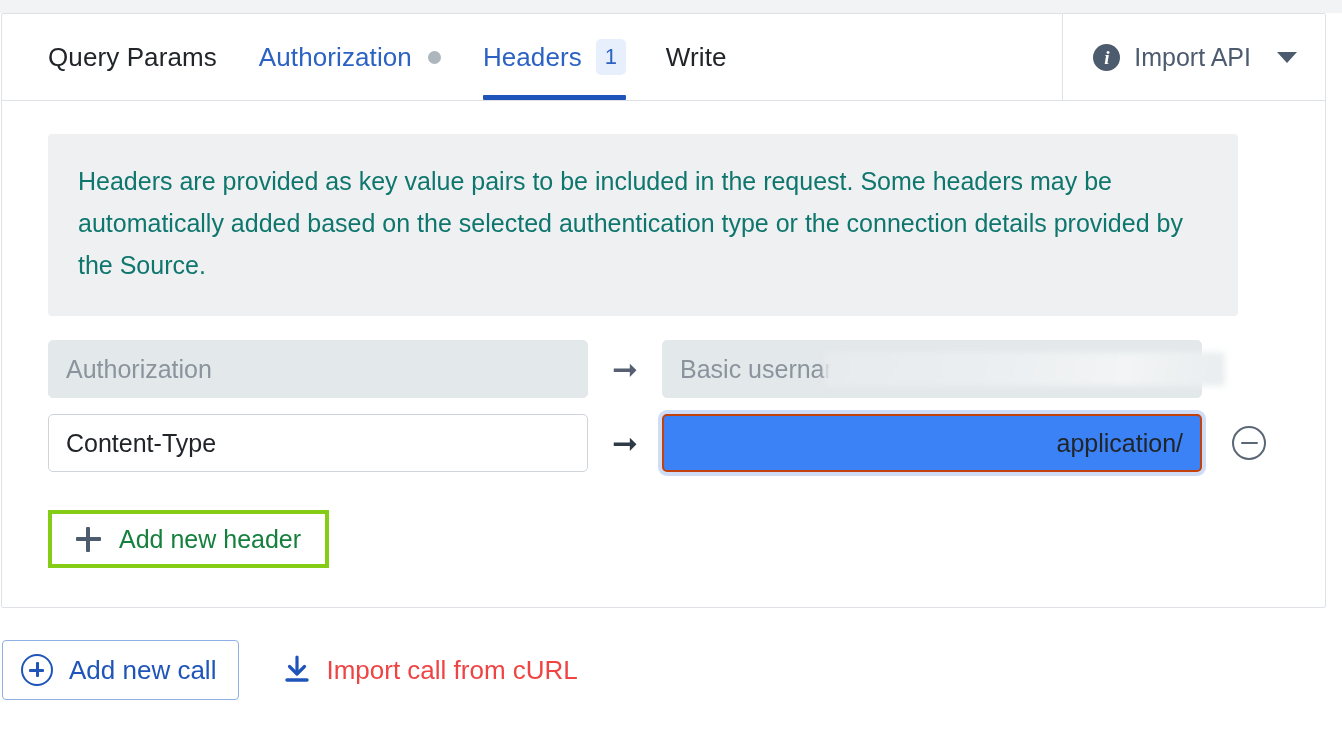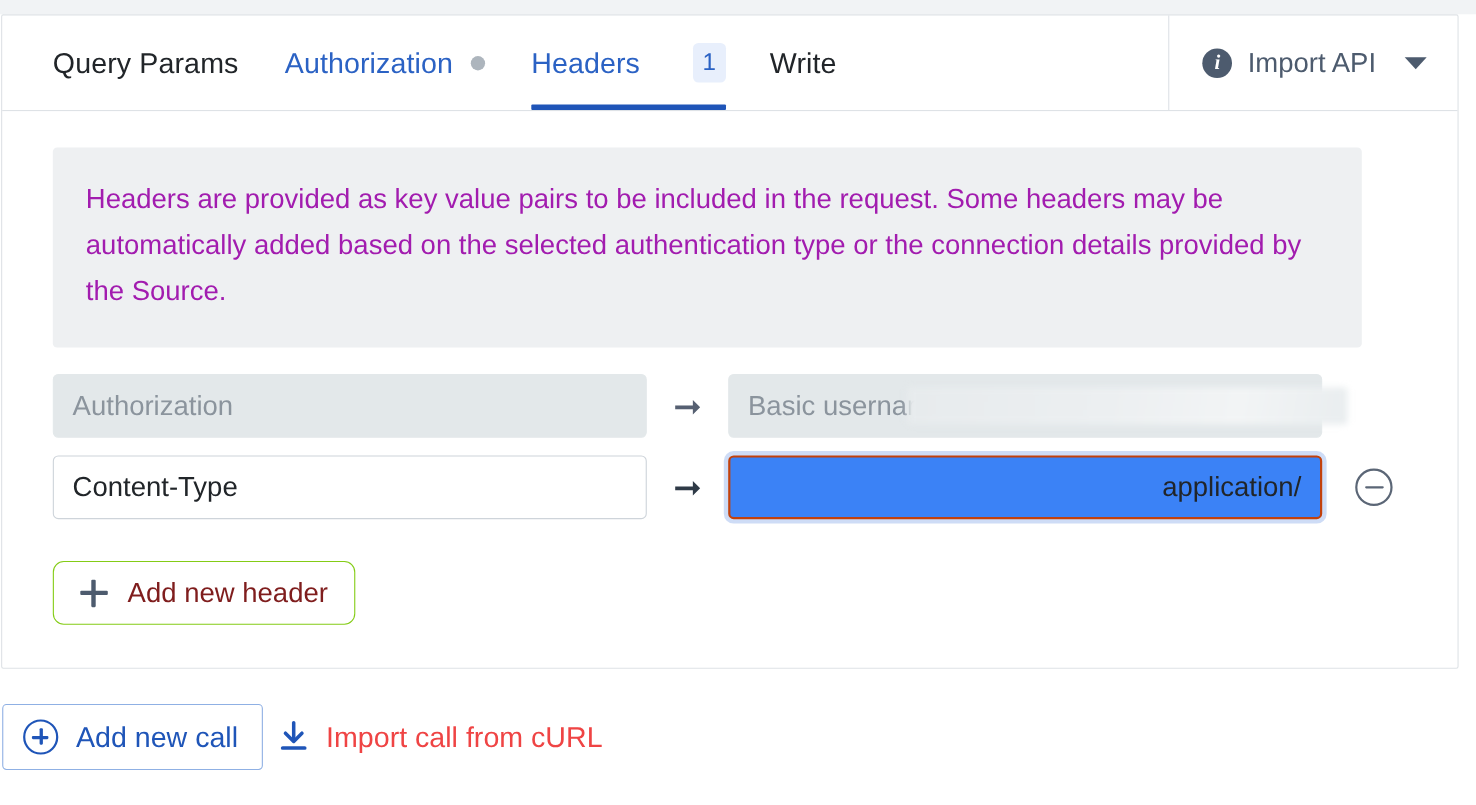--- a/index.html
+++ b/index.html
@@ -65,21 +65,21 @@
     height: 86px;
     font-size: 26px;
     color: #212529;
     cursor: pointer;
     padding: 0 0px;
     margin-right: 42px;
     white-space: nowrap;
     letter-spacing: 0.1px;
   }
   .tab.link { color: #2b62c4; }
-  .tab.active { color: #2b62c4; gap: 34px; }
+  .tab.active { color: #2b62c4; }
   .tab.active::after {
     content: "";
     position: absolute;
     left: 0; right: 0;
     bottom: 0;
     height: 5px;
     background: #1f55b8;
     border-radius: 1px;
   }
   .tab .dot {
@@ -144,21 +144,21 @@
   
   .card-body {
     padding: 33px 46px 0 46px;
   }
   .notice {
     background: #eef0f2;
     border-radius: 4px;
     padding: 26px 30px 30px 30px;
     font-size: 25px;
     line-height: 1.68;
-    color: #a21caf;
+    color: #0f766e;
     max-width: 1190px;
     box-sizing: border-box;
   }
 
   .rows { margin-top: 24px; }
   .kv-row {
     display: flex;
     align-items: center;
     margin-bottom: 16px;
   }
@@ -239,25 +239,25 @@
     border-radius: 2px;
   }
 
   .add-header-btn {
     margin-top: 22px;
     display: inline-flex;
     align-items: center;
     gap: 18px;
     height: 58px;
     padding: 0 24px;
-    border: 1px solid #84cc16;
-    border-radius: 10px;
+    border: 4px solid #84cc16;
+    border-radius: 0;
     background: #ffffff;
     font-size: 25px;
-    color: #7f1d1d;
+    color: #15803d;
     cursor: pointer;
     box-sizing: border-box;
   }
   .plus-glyph {
     position: relative;
     width: 25px; height: 25px;
     display: inline-block;
   }
   .plus-glyph::before, .plus-glyph::after {
     content: "";
@@ -268,21 +268,21 @@
   .plus-glyph::before { left: 0; top: 10px; width: 25px; height: 4px; }
   .plus-glyph::after  { top: 0; left: 10px; height: 25px; width: 4px; }
 
   
   .footer {
     position: absolute;
     left: 0;
     top: 640px;
     display: flex;
     align-items: center;
-    gap: 10px;
+    gap: 40px;
     padding-left: 2px;
   }
   .add-call-btn {
     display: inline-flex;
     align-items: center;
     gap: 16px;
     height: 60px;
     padding: 0 22px 0 18px;
     border: 1px solid #8fb0e4;
     border-radius: 4px;

